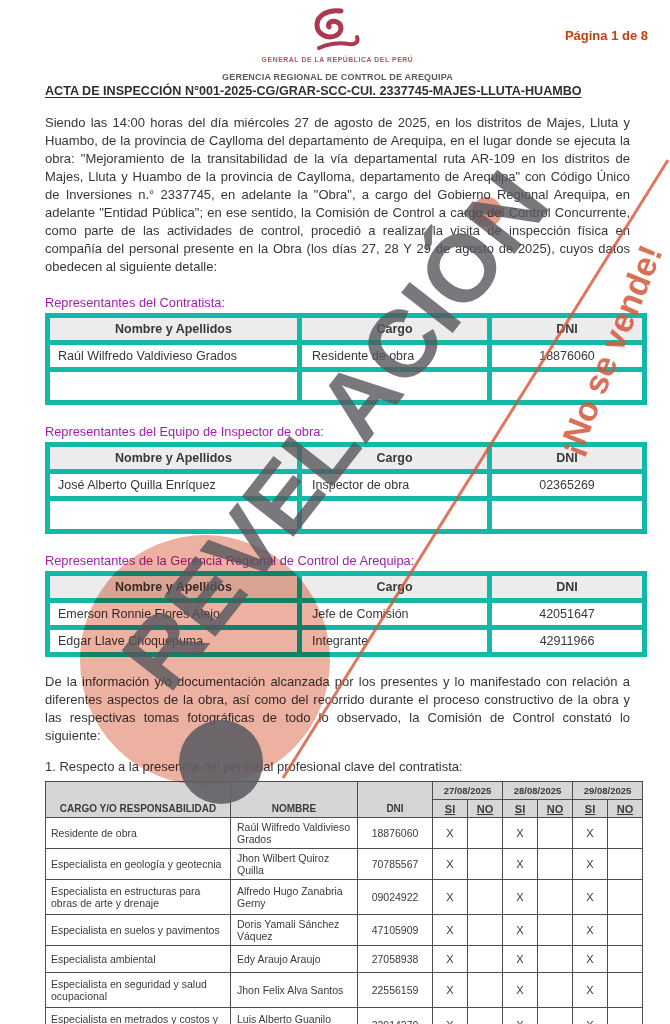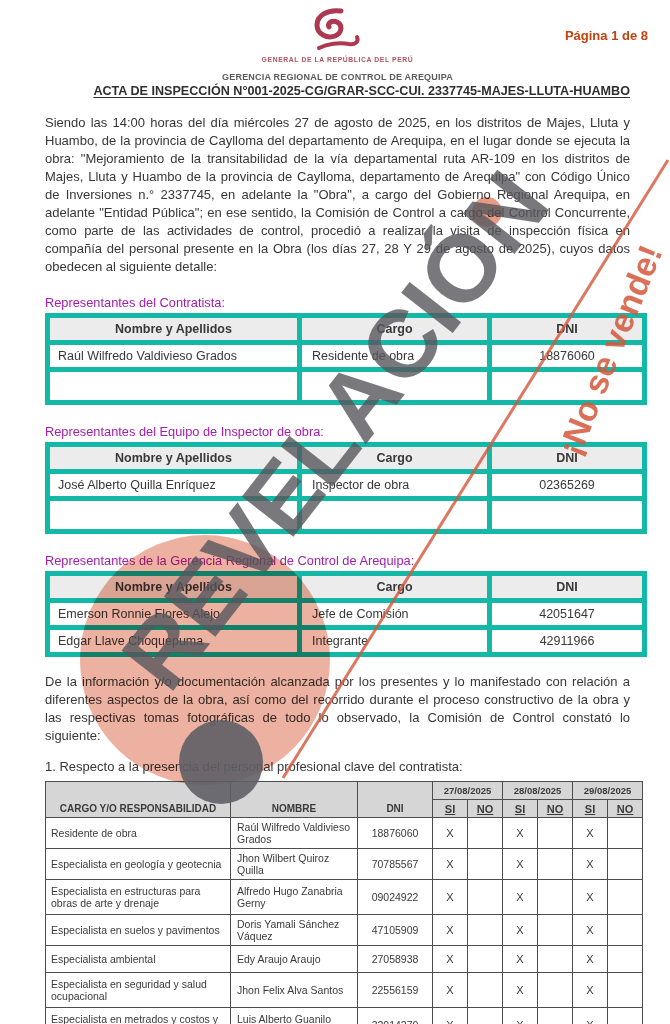--- a/index.html
+++ b/index.html
@@ -11,21 +11,21 @@
   .content{position:relative;padding:6px 40px 0 45px;z-index:1;}
 
   .page-ind{position:absolute;top:28px;right:22px;font-size:13px;font-weight:bold;color:#c2410c;}
 
   .logo-wrap{text-align:center;margin-top:2px;}
   .logo-swirl{display:block;margin:0 auto;}
   .logo-name{font-size:27px;font-weight:bold;letter-spacing:1px;color:#3b3b3f;line-height:1;margin-top:1px;}
   .logo-sub{font-size:6.8px;font-weight:bold;color:#b0545e;letter-spacing:0.6px;margin-top:2px;}
 
   .org-line{text-align:center;font-size:9px;font-weight:bold;color:#5a5a5a;margin-top:9px;letter-spacing:0.2px;}
-  .doc-title{text-align:right;font-size:12.6px;font-weight:bold;color:#2f2f2f;margin-top:2px;text-decoration:underline;text-underline-offset:2px;}
+  .doc-title{text-align:left;font-size:12.6px;font-weight:bold;color:#2f2f2f;margin-top:2px;text-decoration:underline;text-underline-offset:2px;}
 
   .body-text{font-size:13px;line-height:18px;text-align:justify;color:#373737;margin:16px 0 0 0;}
 
   .rep-label{font-size:12.8px;color:#a21caf;margin-top:19px;}
   table.rep-table{border-collapse:collapse;width:597px;margin-top:3px;table-layout:fixed;}
   table.rep-table th,table.rep-table td{border:5px solid #14b8a6;font-size:12.5px;color:#383838;padding:2px 4px;height:18px;}
   table.rep-table th{background:#ececec;font-weight:bold;text-align:center;}
   table.rep-table td.c1{text-align:left;padding-left:8px;}
   table.rep-table td.c2{text-align:left;padding-left:10px;}
   table.rep-table td.c3{text-align:center;}

